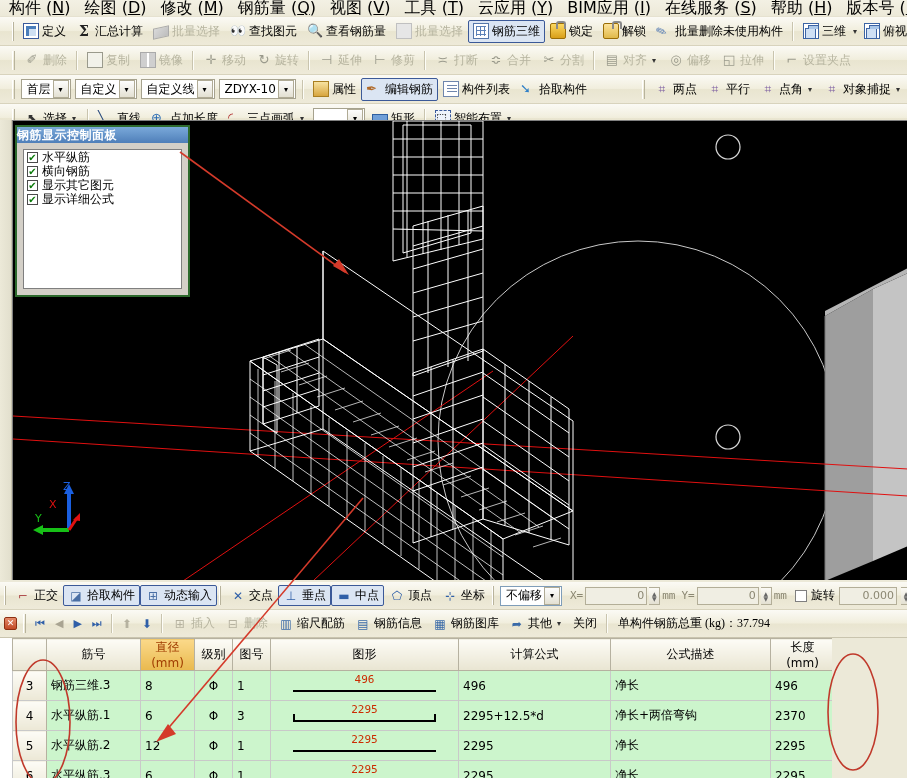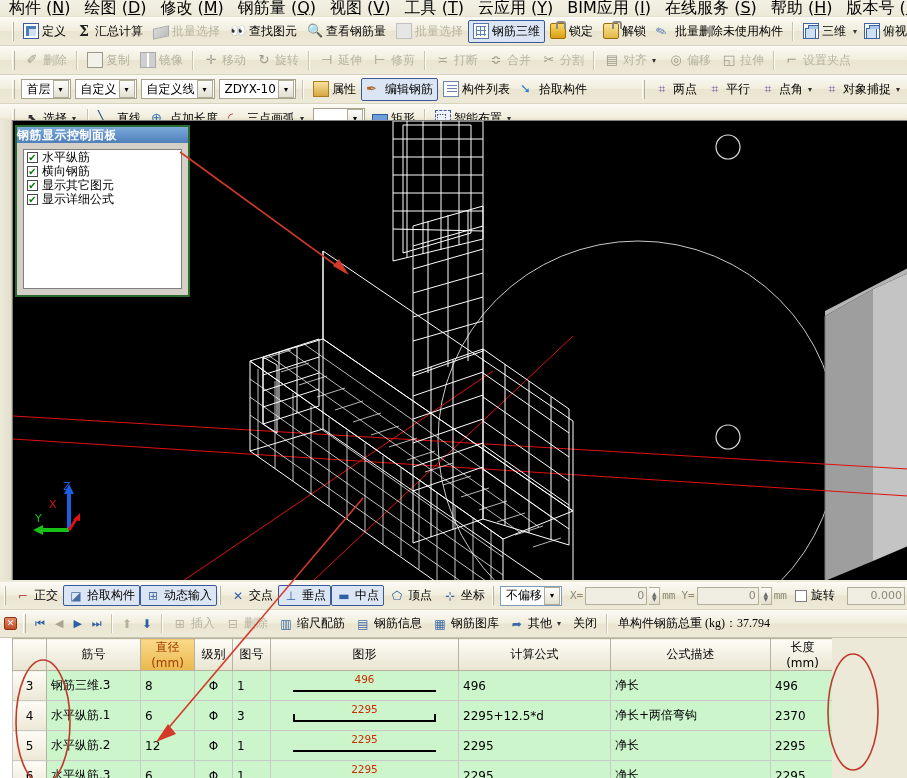--- a/index.html
+++ b/index.html
@@ -755,21 +755,21 @@
         <div class="num-field">0</div>
         <div class="spin">
           <div>▲</div>
           <div>▼</div>
         </div>
         <span class="lbl-gray">mm</span>
       </div>
       <div style="display: flex; align-items: center; gap: 4px; margin-left: 8px;">
         <span class="cbx"></span>
         <span>旋转</span>
-        <div class="num-field" style="width: 58px; margin-left: 8px;">0.000</div>
+        <div class="num-field" style="width: 58px;">0.000</div>
         <div class="spin">
           <div>▲</div>
           <div>▼</div>
         </div>
       </div>
     </div>
 
   <div class="rebar-toolbar" id="rebar-toolbar">
       <div class="close-sq">✕</div>
       <div class="tb-grip"></div>

